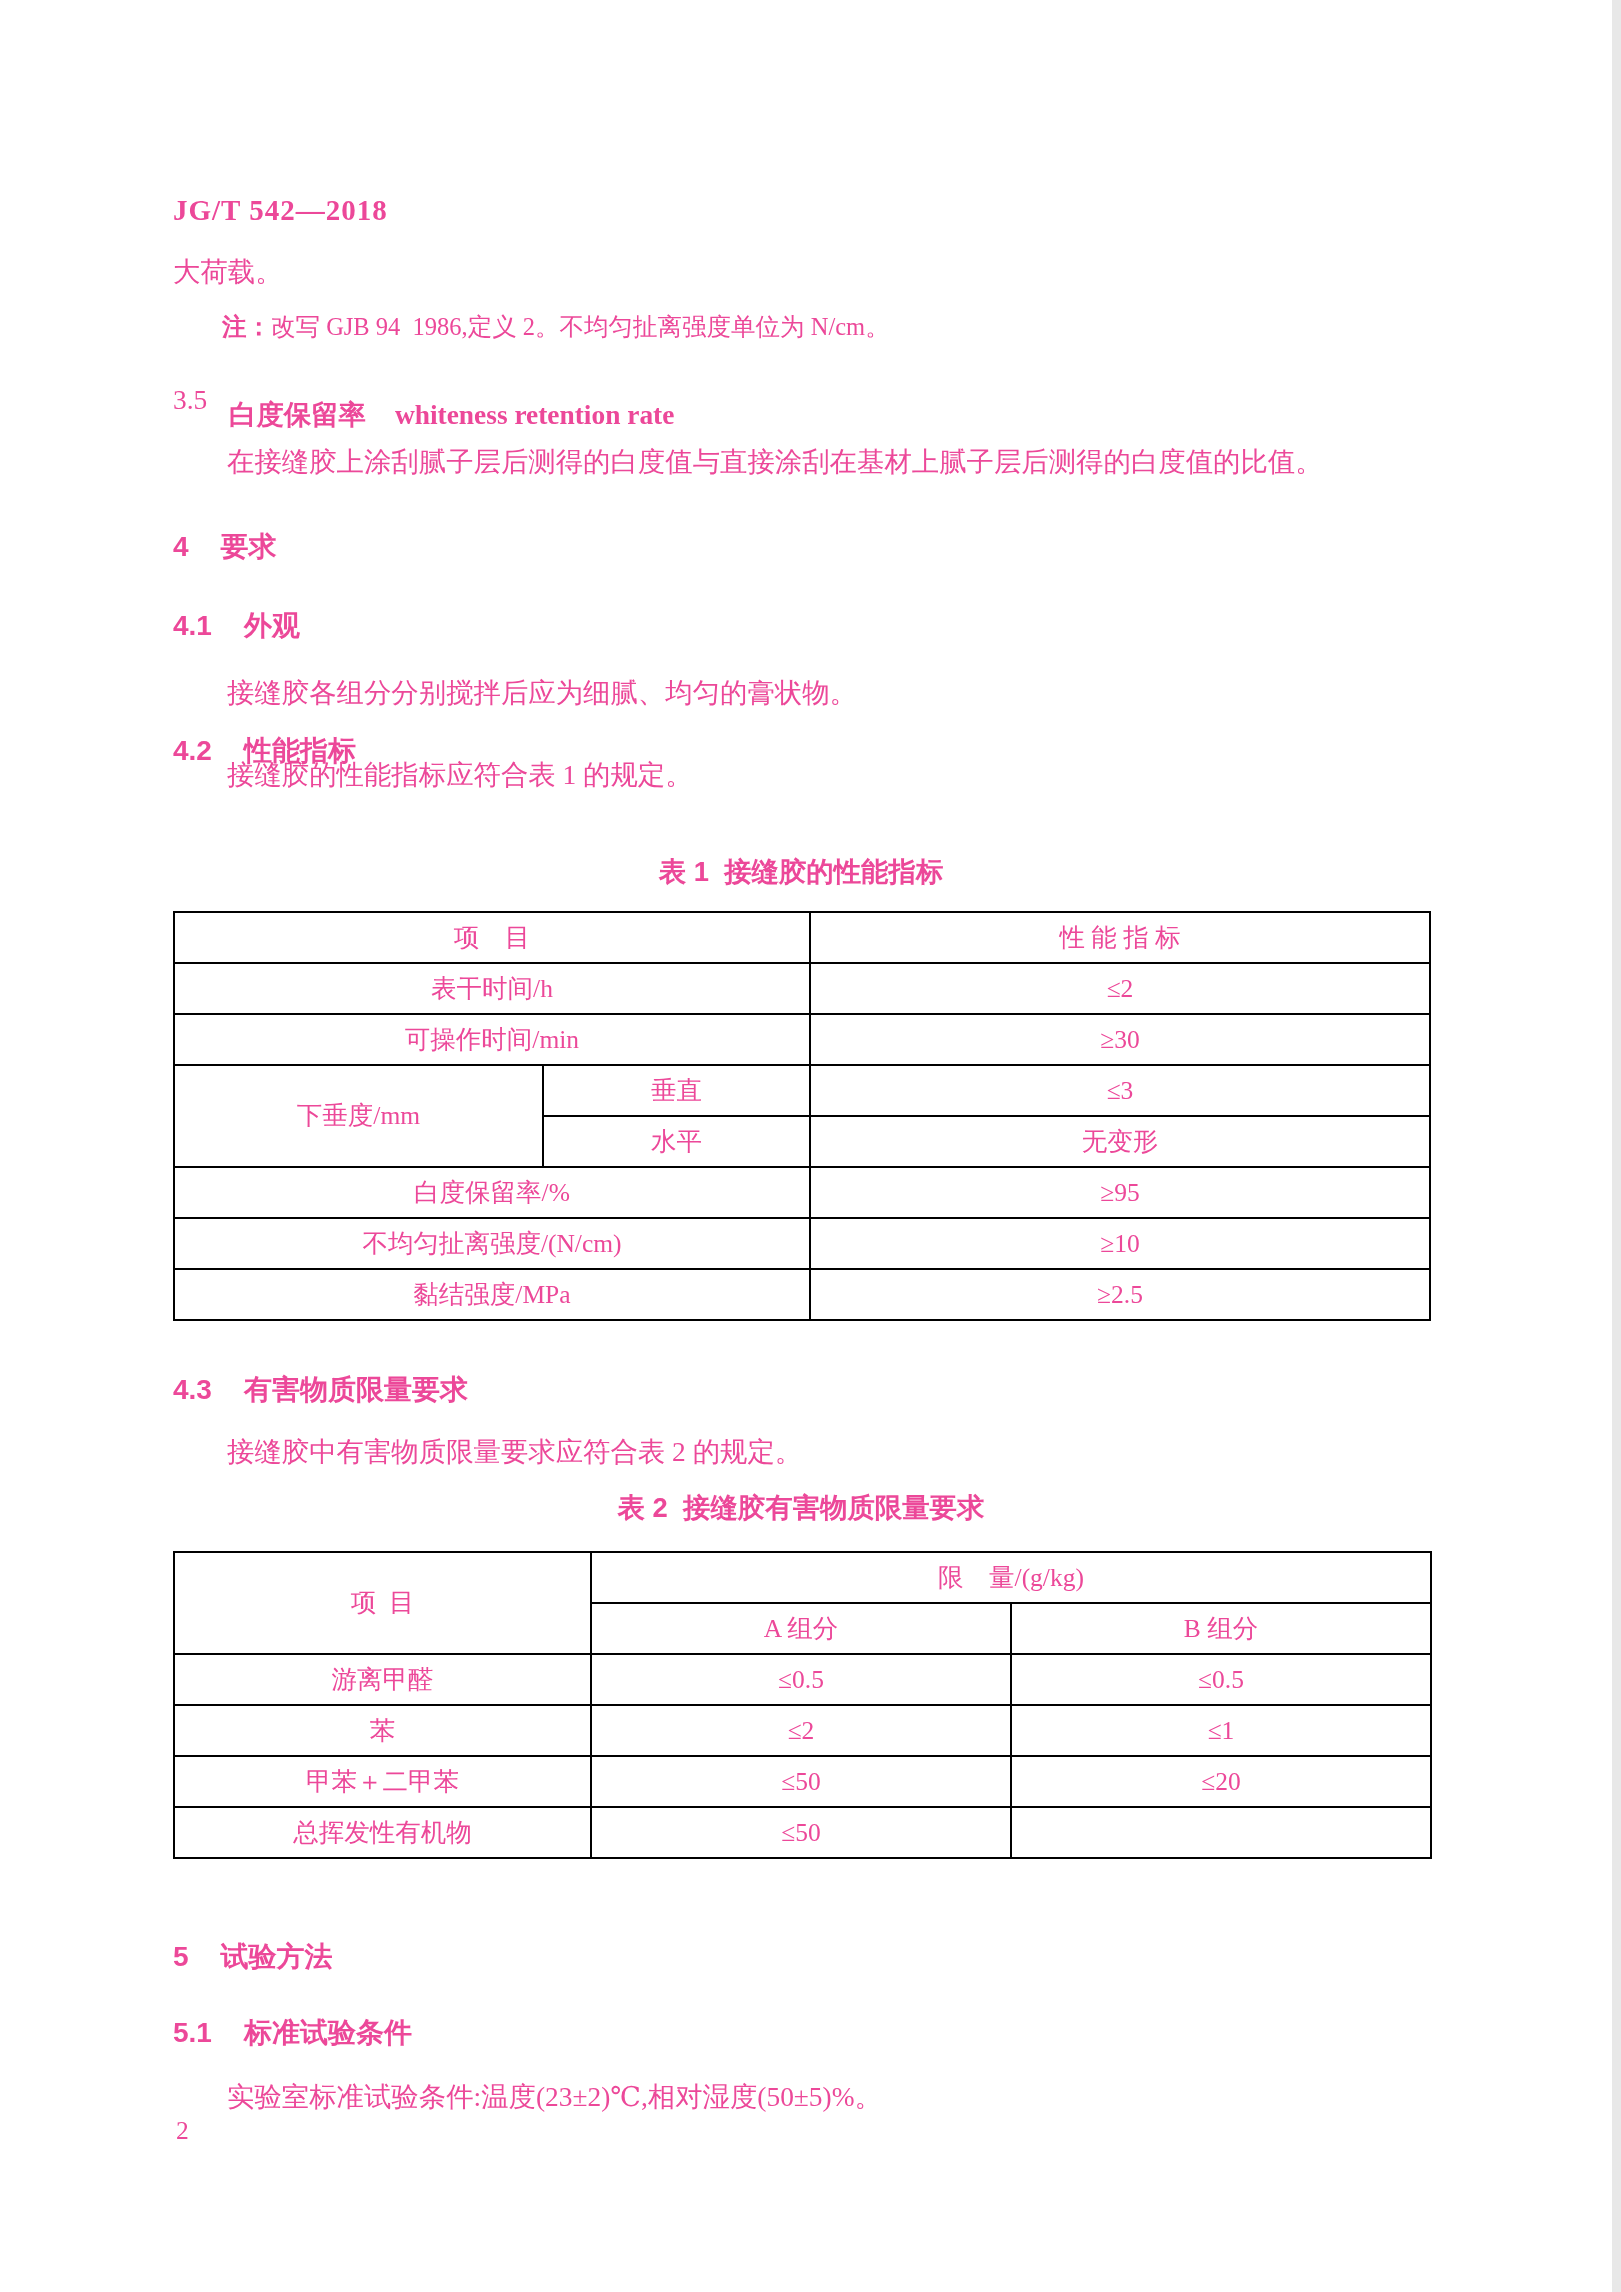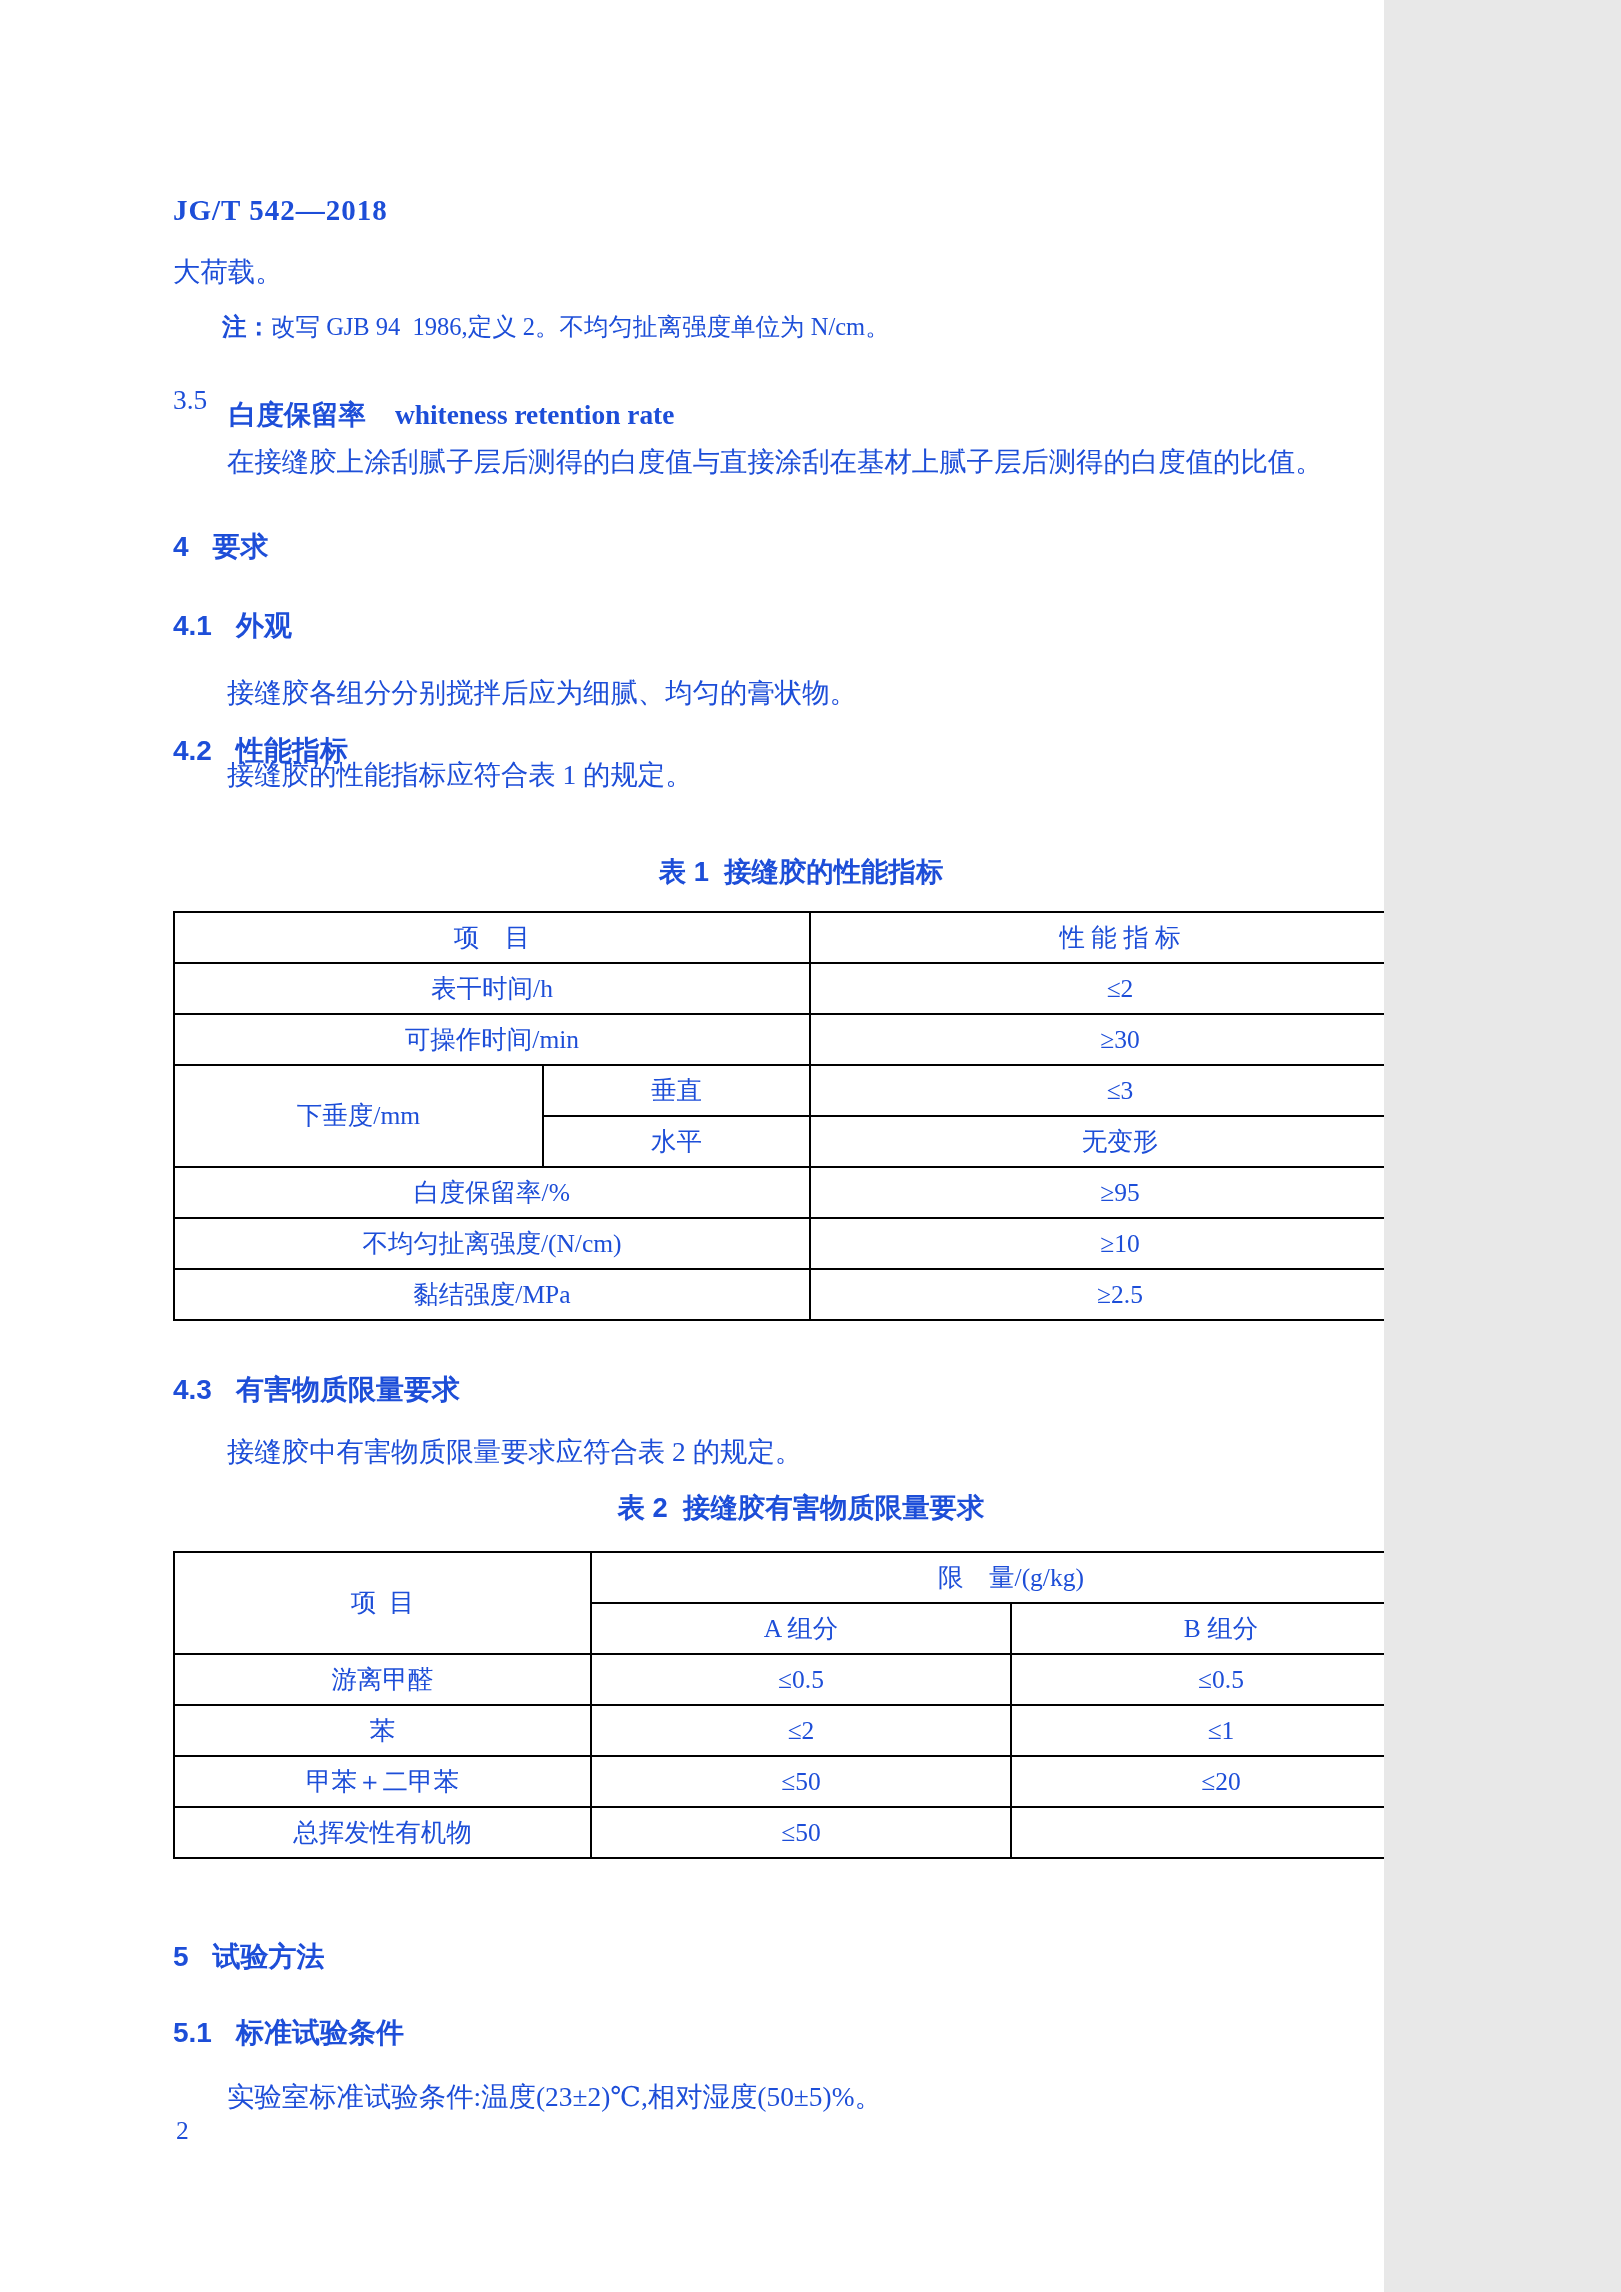--- a/index.html
+++ b/index.html
@@ -1,32 +1,32 @@
 <!DOCTYPE html>
 <html><head>
 <meta charset="utf-8">
 <style>
   html,body{margin:0;padding:0;background:#e8e8e8;}
   .page{
     position:relative;
-    width:1384px;height:2293px;
+    width:1612px;height:2293px;
     background:#ffffff;
     font-family:"Liberation Serif","DejaVu Serif",serif;
-    color:#1d4ed8;
+    color:#ec4899;
     overflow:hidden;
   }
   [data-bind]{white-space:pre;}
   .abs{position:absolute;line-height:1.25;}
   .std-num{font-size:29px;font-weight:700;letter-spacing:1px;}
   .body-text{font-size:27.4px;}
   .note-text-line{font-size:24.5px;}
   .note-label{font-weight:700;font-family:"Liberation Sans","DejaVu Sans",sans-serif;}
   .clause-num{font-size:27.4px;}
   .heading{font-size:28px;font-weight:700;font-family:"Liberation Sans","DejaVu Sans",sans-serif;}
-  .heading .h-title{margin-left:24px;}
+  .heading .h-title{margin-left:32px;}
   .term-line{font-size:27.4px;font-weight:700;}
   .term-line .zh{font-family:"Liberation Sans","DejaVu Sans",sans-serif;}
   .term-line .en{margin-left:29px;font-family:"Liberation Serif","DejaVu Serif",serif;}
   .tbl-caption{
     font-size:27.4px;font-weight:700;
     font-family:"Liberation Sans","DejaVu Sans",sans-serif;
     width:1256px;text-align:center;
   }
   table.gbtbl{
     border-collapse:collapse;

